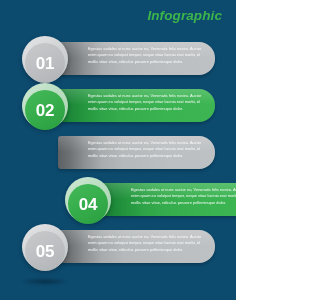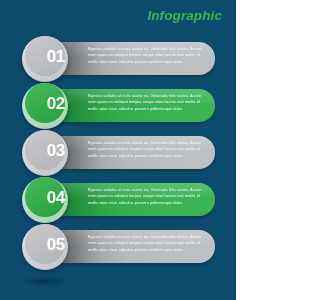--- a/index.html
+++ b/index.html
@@ -115,27 +115,27 @@
   .circle-ring.gray {
     background: linear-gradient(145deg, #e4e6e7 0%, #d2d4d6 45%, #c3c6c8 100%);
     box-shadow: 0 2px 4px rgba(0,0,0,0.28);
   }
   .circle-ring.green {
     background: linear-gradient(145deg, #cfe9d4 0%, #b9ddc0 45%, #a8d4b1 100%);
     box-shadow: 0 2px 4px rgba(0,0,0,0.28);
   }
   .circle-core {
     position: absolute;
-    left: 3px; top: 0;
+    left: 3px; top: 7px;
     width: 40px;
     height: 40px;
     border-radius: 50%;
     display: flex;
     align-items: center;
-    justify-content: flex-end;
+    justify-content: center;
   }
   .circle-core.gray {
     background: linear-gradient(150deg, #c8cacc 0%, #bdbfc2 50%, #b1b4b6 100%);
   }
   .circle-core.green {
     background: linear-gradient(150deg, #46b95a 0%, #36ad4b 50%, #2a9e40 100%);
   }
   .circle-num {
     font-size: 17px;
     font-weight: bold;
@@ -189,29 +189,22 @@
               <span class="circle-num">02</span>
             </div>
           </div>
         </div>
       </div>
       <div class="row" style="top: 130px;">
         <div class="bar gray">
           <div class="bar-gloss"></div>
           <div class="bar-text">Egestas sodales at nunc auctor eu, Venenatis felis nostra. Auctor enim quam eu volutpat tempor, neque vitae lacinia erat morbi, id mollis vitae vitae, ridiculus posuere pellentesque dolor.</div>
         </div>
-        <div class="circle-wrap">
-          <div class="circle-ring gray">
-            <div class="circle-core gray">
-              <span class="circle-num">03</span>
-            </div>
-          </div>
-        </div>
-      </div>
-      <div class="row" style="top: 177px;">
+      </div>
+      <div class="row" style="top: 177px; margin-left: 43px;">
         <div class="bar green">
           <div class="bar-gloss"></div>
           <div class="bar-text">Egestas sodales at nunc auctor eu, Venenatis felis nostra. Auctor enim quam eu volutpat tempor, neque vitae lacinia erat morbi, id mollis vitae vitae, ridiculus posuere pellentesque dolor.</div>
         </div>
         <div class="circle-wrap">
           <div class="circle-ring green">
             <div class="circle-core green">
               <span class="circle-num">04</span>
             </div>
           </div>

